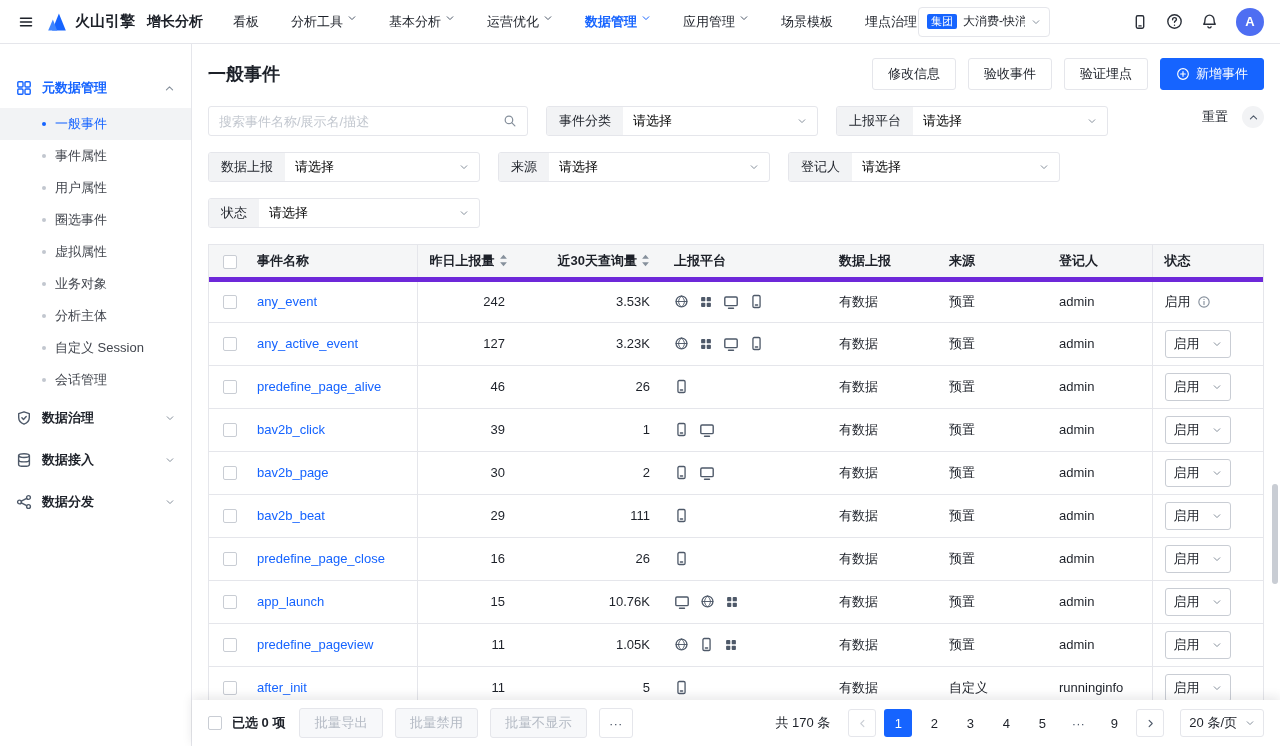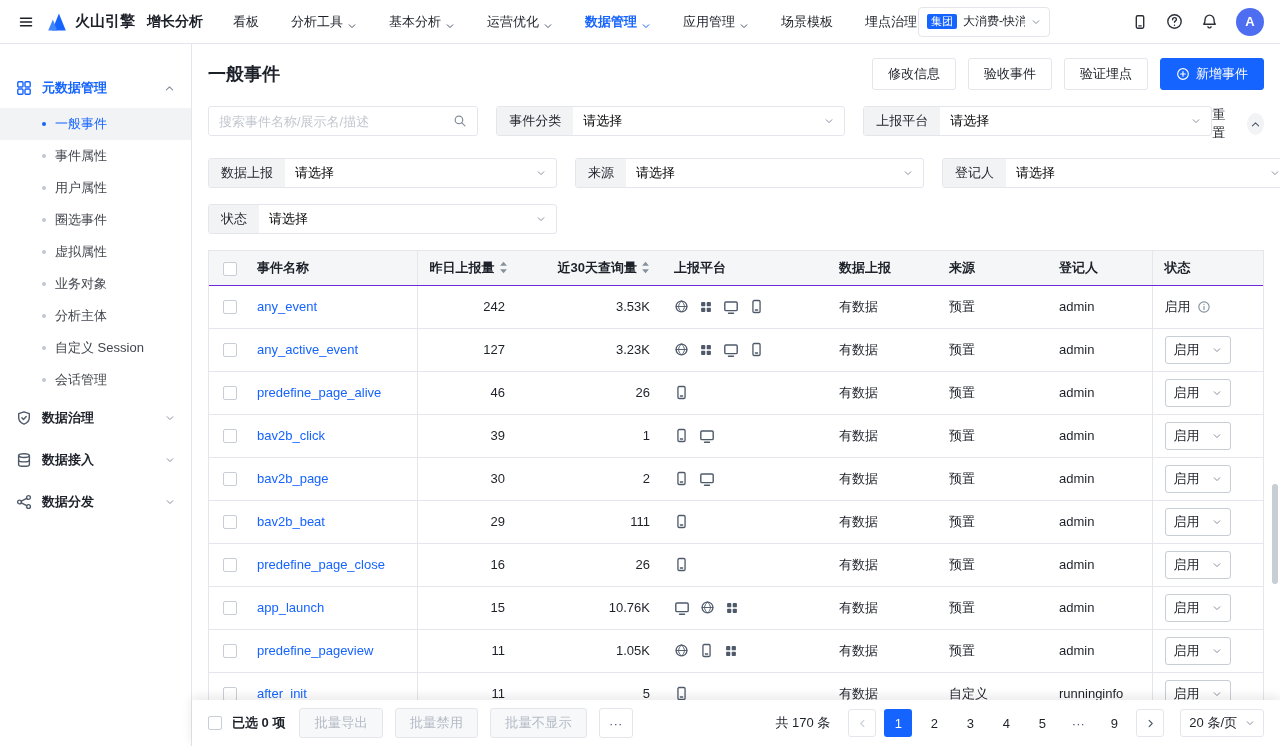--- a/index.html
+++ b/index.html
@@ -8,21 +8,21 @@
 svg{display:block}
 button{font-family:inherit}
 
 
 .topnav{height:44px;display:flex;align-items:center;padding:0 16px;border-bottom:1px solid #e5e6eb;background:#fff;position:relative;z-index:6}
 .icon-btn{background:none;border:none;cursor:pointer;color:#1d2129;display:flex;align-items:center;padding:2px}
 .logo{margin-left:10px;display:flex}
 .brand{font-weight:700;font-size:15px;margin-left:7px}
 .product{font-size:14px;font-weight:600;margin-left:12px}
 .tn-menu{display:flex;align-items:center;gap:32px;margin-left:30px}
-.tn-item{display:flex;align-items:flex-end;gap:4px;cursor:pointer;white-space:nowrap;color:#1d2129}
+.tn-item{display:flex;align-items:flex-start;gap:4px;cursor:pointer;white-space:nowrap;color:#1d2129}
 .tn-item.active{color:#1664ff;font-weight:600}
 .tn-item .caret{display:flex;color:#4e5969}
 .tn-item.active .caret{color:#1664ff}
 .tn-right{margin-left:auto;display:flex;align-items:center;gap:18px}
 .ws-select{height:30px;width:132px;border:1px solid #e5e6eb;border-radius:4px;display:flex;align-items:center;gap:6px;padding:0 8px;cursor:pointer;margin-right:64px}
 .ws-tag{background:#1664ff;color:#fff;font-size:11px;line-height:15px;padding:0 4px;border-radius:2px;flex:none}
 .ws-name{font-size:12px;white-space:nowrap;overflow:hidden}
 .ws-caret{margin-left:auto;color:#86909c;display:flex}
 .tn-ic{display:flex;color:#2a2f38;cursor:pointer}
 .avatar{width:28px;height:28px;border-radius:50%;background:#4e6ef2;color:#fff;display:flex;align-items:center;justify-content:center;font-weight:600;cursor:pointer}
@@ -51,32 +51,32 @@
 .btn.primary .pic{display:flex}
 
 
 .filter-area{padding:0 16px}
 .f-row{display:flex;align-items:flex-start;margin-bottom:16px}
 .f-groups{display:flex;gap:18px}
 .search-box{width:320px;height:30px;border:1px solid #e5e6eb;border-radius:3px;display:flex;align-items:center;padding:0 10px;gap:8px;margin-right:18px;background:#fff}
 .search-box input{border:none;outline:none;flex:1;font-size:13px;color:#1d2129;background:transparent;font-family:inherit}
 .search-box input::placeholder{color:#c2c7cf}
 .search-ic{color:#86909c;display:flex}
-.sel-group{width:349px;height:30px;border:1px solid #e5e6eb;border-radius:3px;display:flex;align-items:center;cursor:pointer;overflow:hidden;background:#fff}
+.sel-group{width:272px;height:30px;border:1px solid #e5e6eb;border-radius:3px;display:flex;align-items:center;cursor:pointer;overflow:hidden;background:#fff}
 .sel-label{background:#f2f3f5;align-self:stretch;display:flex;align-items:center;padding:0 12px;flex:none;color:#1d2129}
 .sel-value{flex:1;padding:0 10px;color:#000000;white-space:nowrap;overflow:hidden}
 .sel-caret{color:#86909c;padding-right:10px;display:flex}
 .f-right{margin-left:auto;display:flex;align-items:center;gap:14px}
 .reset-btn{cursor:pointer;color:#1d2129}
 .collapse-btn{width:22px;height:22px;border-radius:50%;background:#f2f3f5;display:flex;align-items:center;justify-content:center;color:#4e5969;cursor:pointer}
 
 
 .table-wrap{margin:0 16px;flex:1;overflow:hidden;border:1px solid #e5e6eb;border-bottom:none}
 table{width:100%;border-collapse:collapse;table-layout:fixed}
-thead th{background:#f5f6f7;height:34px;font-weight:600;text-align:left;padding:0 12px;border-bottom:1px solid #6d28d9;white-space:nowrap;font-size:13px}
+thead th{background:#f5f6f7;height:34px;font-weight:600;text-align:left;padding:0 12px;border-bottom:5px solid #6d28d9;white-space:nowrap;font-size:13px}
 tbody td{height:43px;padding:0 12px;border-bottom:1px solid #e5e6eb;white-space:nowrap;overflow:hidden;font-size:13px}
 th.num,td.num{text-align:right}
 th.cb-col,td.cb-col{padding:0 0 0 14px}
 .checkbox{width:14px;height:14px;border:1px solid #c9cdd4;border-radius:2px;background:#fff;display:inline-block;cursor:pointer;vertical-align:middle}
 th.name-col,td.name-col{border-right:1px solid #e5e6eb}
 th.st-col,td.st-col{border-left:1px solid #e5e6eb}
 .evt{color:#1664ff;cursor:pointer;text-decoration:none}
 .plats{display:flex;gap:10px;align-items:center;color:#4e5969}
 .plat{display:flex}
 .sort-ic{display:inline-flex;vertical-align:-2px;margin-left:4px}

